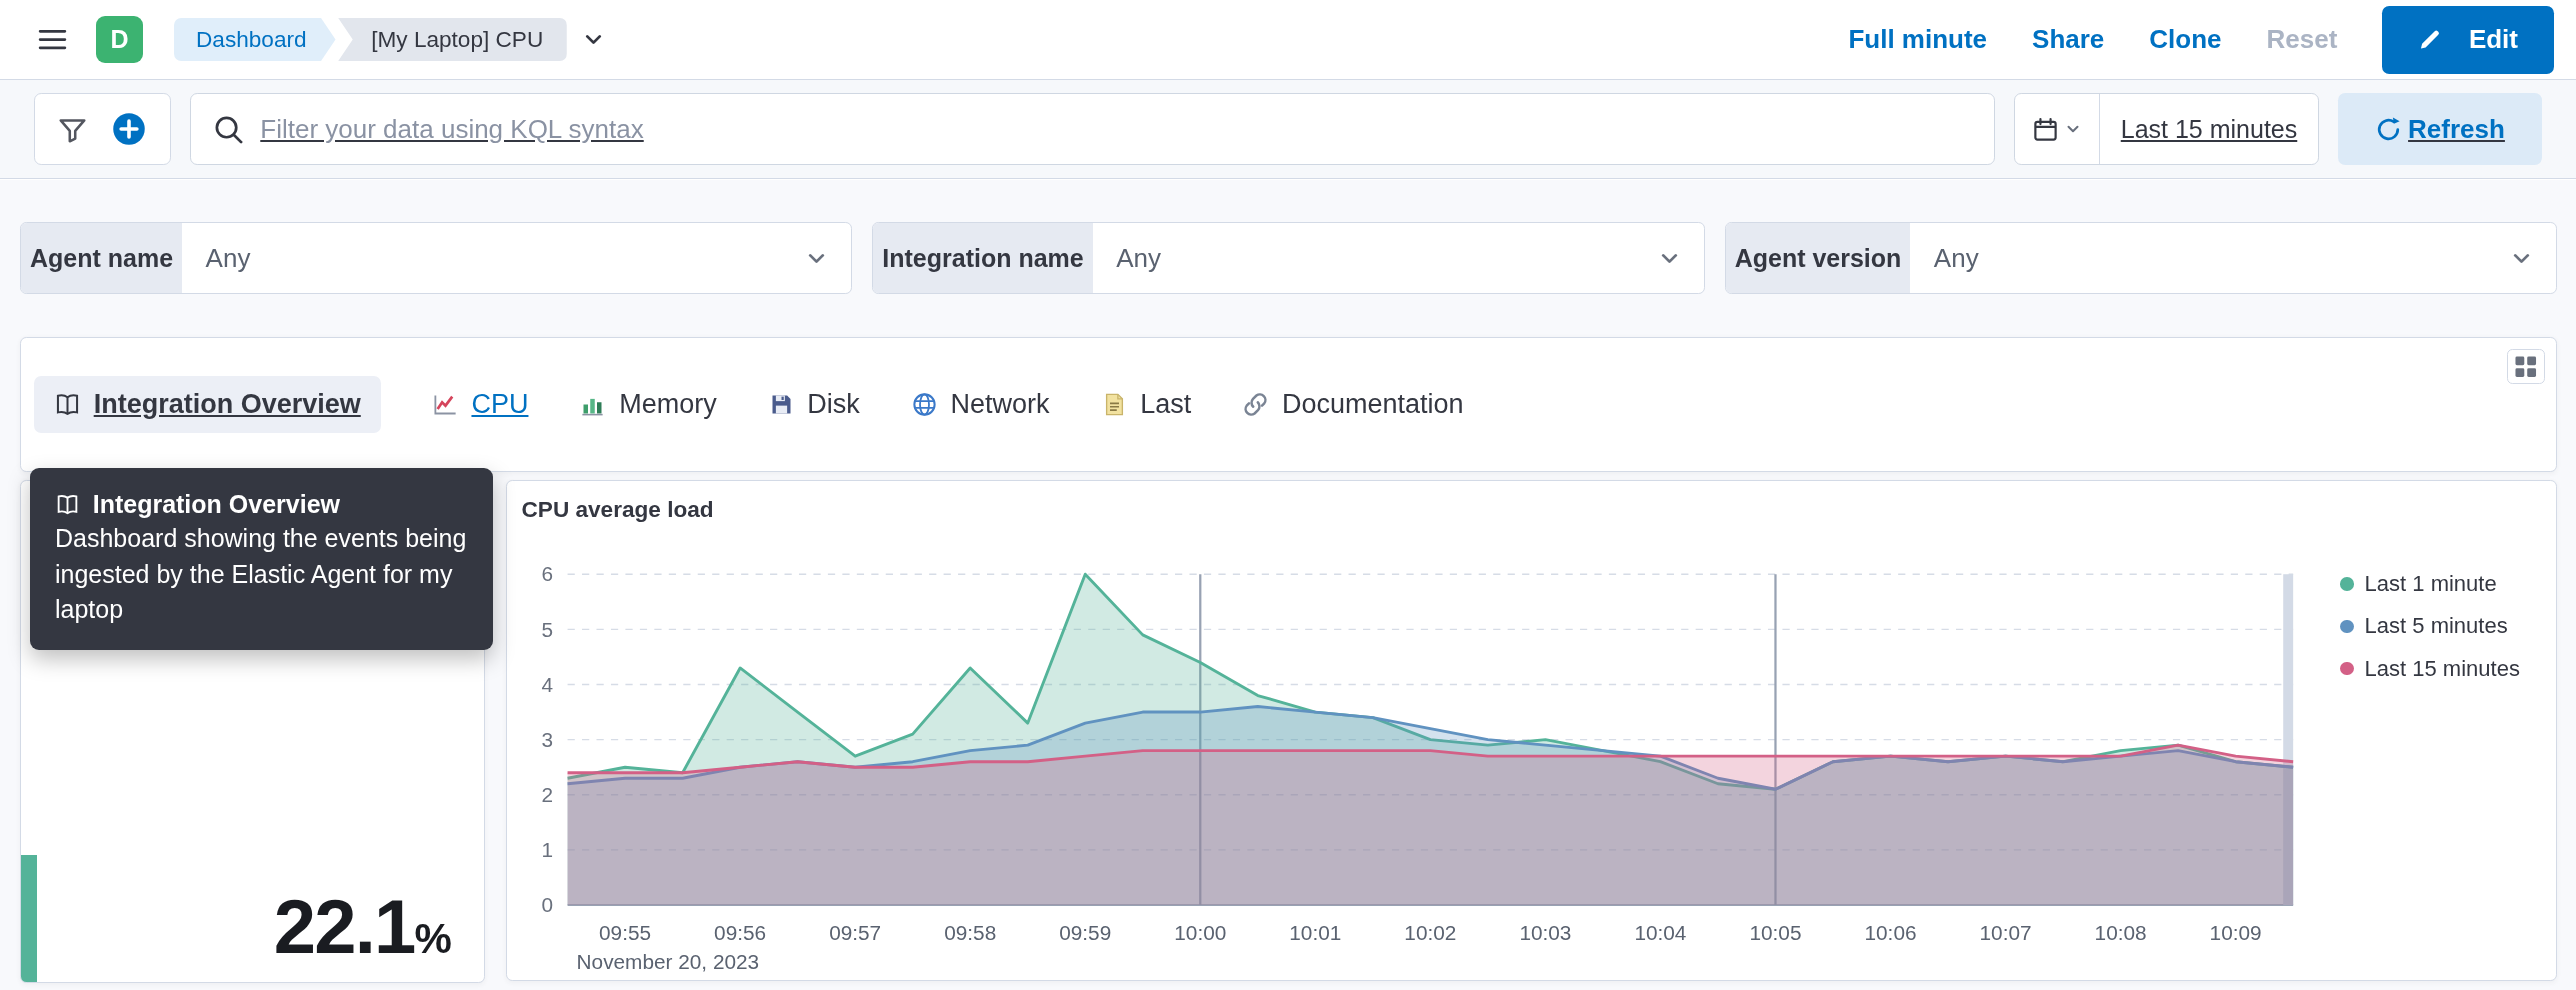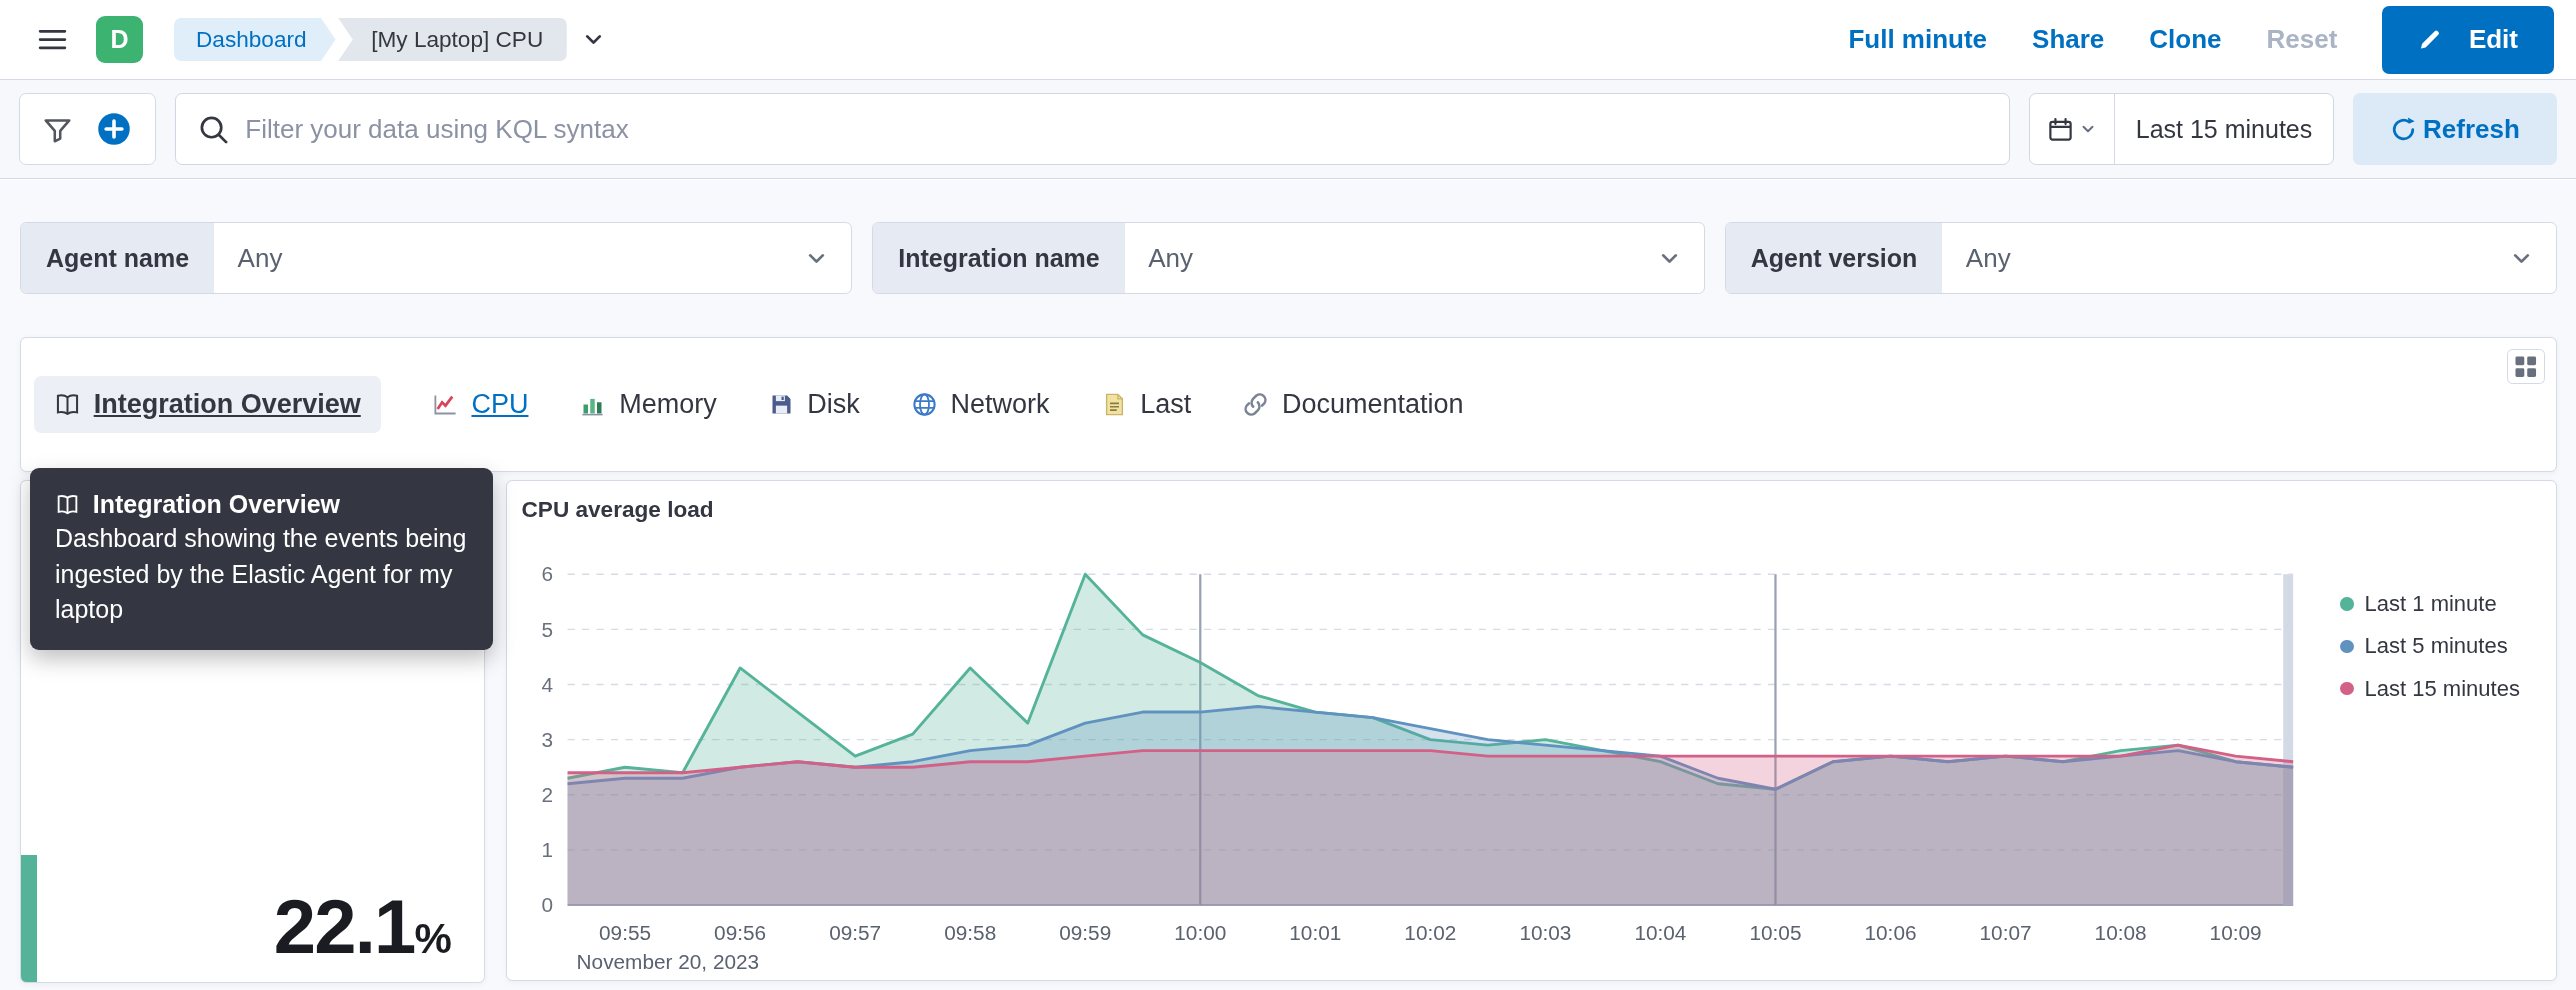--- a/index.html
+++ b/index.html
@@ -32,21 +32,21 @@
   .header-actions { margin-left:auto; display:flex; align-items:center; gap:45px; }
   .hlink { font-size:26px; font-weight:600; color:#0071C2; text-decoration:none; cursor:pointer; white-space:nowrap; }
   .hlink.disabled { color:#ABB4C4; cursor:default; }
   .edit-btn {
     background:#0071C2; color:#fff; border:none; border-radius:7.2px; height:68px; padding:0 36px;
     font-size:26px; font-weight:600; font-family:inherit; display:flex; align-items:center; gap:27px; cursor:pointer;
   }
   
   .query-bar {
     position:absolute; top:80px; left:0; right:0; height:99px; background:#F6F8FB;
-    border-bottom:0.9px solid #D3DAE6; display:flex; align-items:center; padding:0 19px; gap:19px;
+    border-bottom:0.9px solid #D3DAE6; display:flex; align-items:center; padding:0 34px; gap:19px;text-decoration:underline;
   }
   .qb-group {
     width:137px; height:72px; background:#fff; border:0.9px solid #D3DAE6; border-radius:7.2px;
     display:flex; align-items:center; justify-content:space-evenly;
   }
   .icon-btn { background:none; border:none; display:flex; align-items:center; cursor:pointer; }
   .search-box {
     flex:1; height:72px; background:#fff; border:0.9px solid #CFD7E2; border-radius:7.2px;
     display:flex; align-items:center; padding:0 22px; gap:16.3px;
   }
@@ -63,21 +63,21 @@
   .refresh-btn {
     width:204px; height:72px; border:none; border-radius:7.2px; background:#DCEAF7; color:#0071C2;
     font-size:26px; font-weight:600; font-family:inherit; display:flex; align-items:center; justify-content:center; gap:6px; cursor:pointer;
   }
   
   .lower-bg { position:absolute; top:180px; left:0; right:0; bottom:0; background:#F8F9FC; }
   
   .controls-row { position:absolute; top:222px; left:20px; right:19px; height:72px; display:flex; gap:20px; }
   .control { flex:1; height:72px; background:#fff; border:0.9px solid #D3DAE6; border-radius:6.3px; display:flex; align-items:center; overflow:hidden; cursor:pointer; }
   .control .c-label {
-    background:#E6EAF2; height:100%; display:flex; align-items:center; padding:0 25px;
+    background:#E6EAF2; height:100%; display:flex; align-items:center; padding:0 9px;
     font-size:25px; font-weight:600; color:#343741; white-space:nowrap;
   }
   .control .c-value { padding:0 23.5px; font-size:26px; color:#5A6270; flex:1; }
   .control .c-chev { margin-right:22px; display:flex; }
   
   .links-panel {
     position:absolute; left:20px; top:337px; width:2537px; height:135px; background:#fff;
     border:0.9px solid #D3DAE6; border-radius:6.3px; box-shadow:0 1.8px 5.4px rgba(52,55,65,.05);
     display:flex; align-items:center; padding:0 33px; gap:51px;
   }
@@ -103,21 +103,21 @@
   .metric-accent { position:absolute; left:0; bottom:0; width:16.3px; height:127px; background:#54B399; }
   .metric-value { position:absolute; right:34px; bottom:12px; font-weight:700; color:#1A1C21; letter-spacing:-1.8px; }
   .metric-value .num { font-size:76px; }
   .metric-value .unit { font-size:42px; font-weight:700; }
   
   .chart-panel {
     position:absolute; left:506px; top:480px; width:2051px; height:501px; background:#fff;
     border:0.9px solid #D3DAE6; border-radius:6.3px; box-shadow:0 1.8px 5.4px rgba(52,55,65,.05); overflow:hidden;
   }
   .chart-title { position:absolute; left:14.5px; top:16.3px; font-size:22.6px; font-weight:700; color:#343741; }
-  .legend { position:absolute; left:1833px; top:90px; display:flex; flex-direction:column; gap:16.3px;margin-top:20px; }
+  .legend { position:absolute; left:1833px; top:90px; display:flex; flex-direction:column; gap:16.3px; }
   .legend-item { display:flex; align-items:center; gap:11px; font-size:22px; color:#343741; cursor:pointer; }
   .legend-item .dot { width:13.6px; height:13.6px; border-radius:50%; flex:none; }
   #cpu-chart-svg { position:absolute; left:0; top:0; }
   #cpu-chart-svg text { font-family:"Liberation Sans", sans-serif; }
 </style>
 </head>
 <body>
 
 <div class="header">
   <button class="menu-btn">

